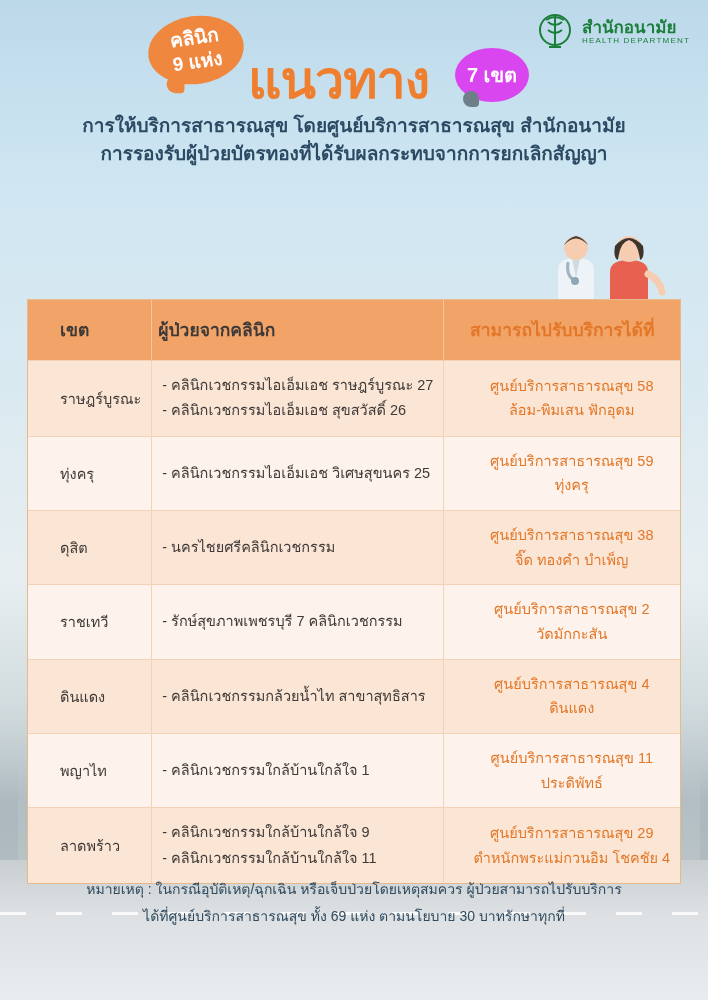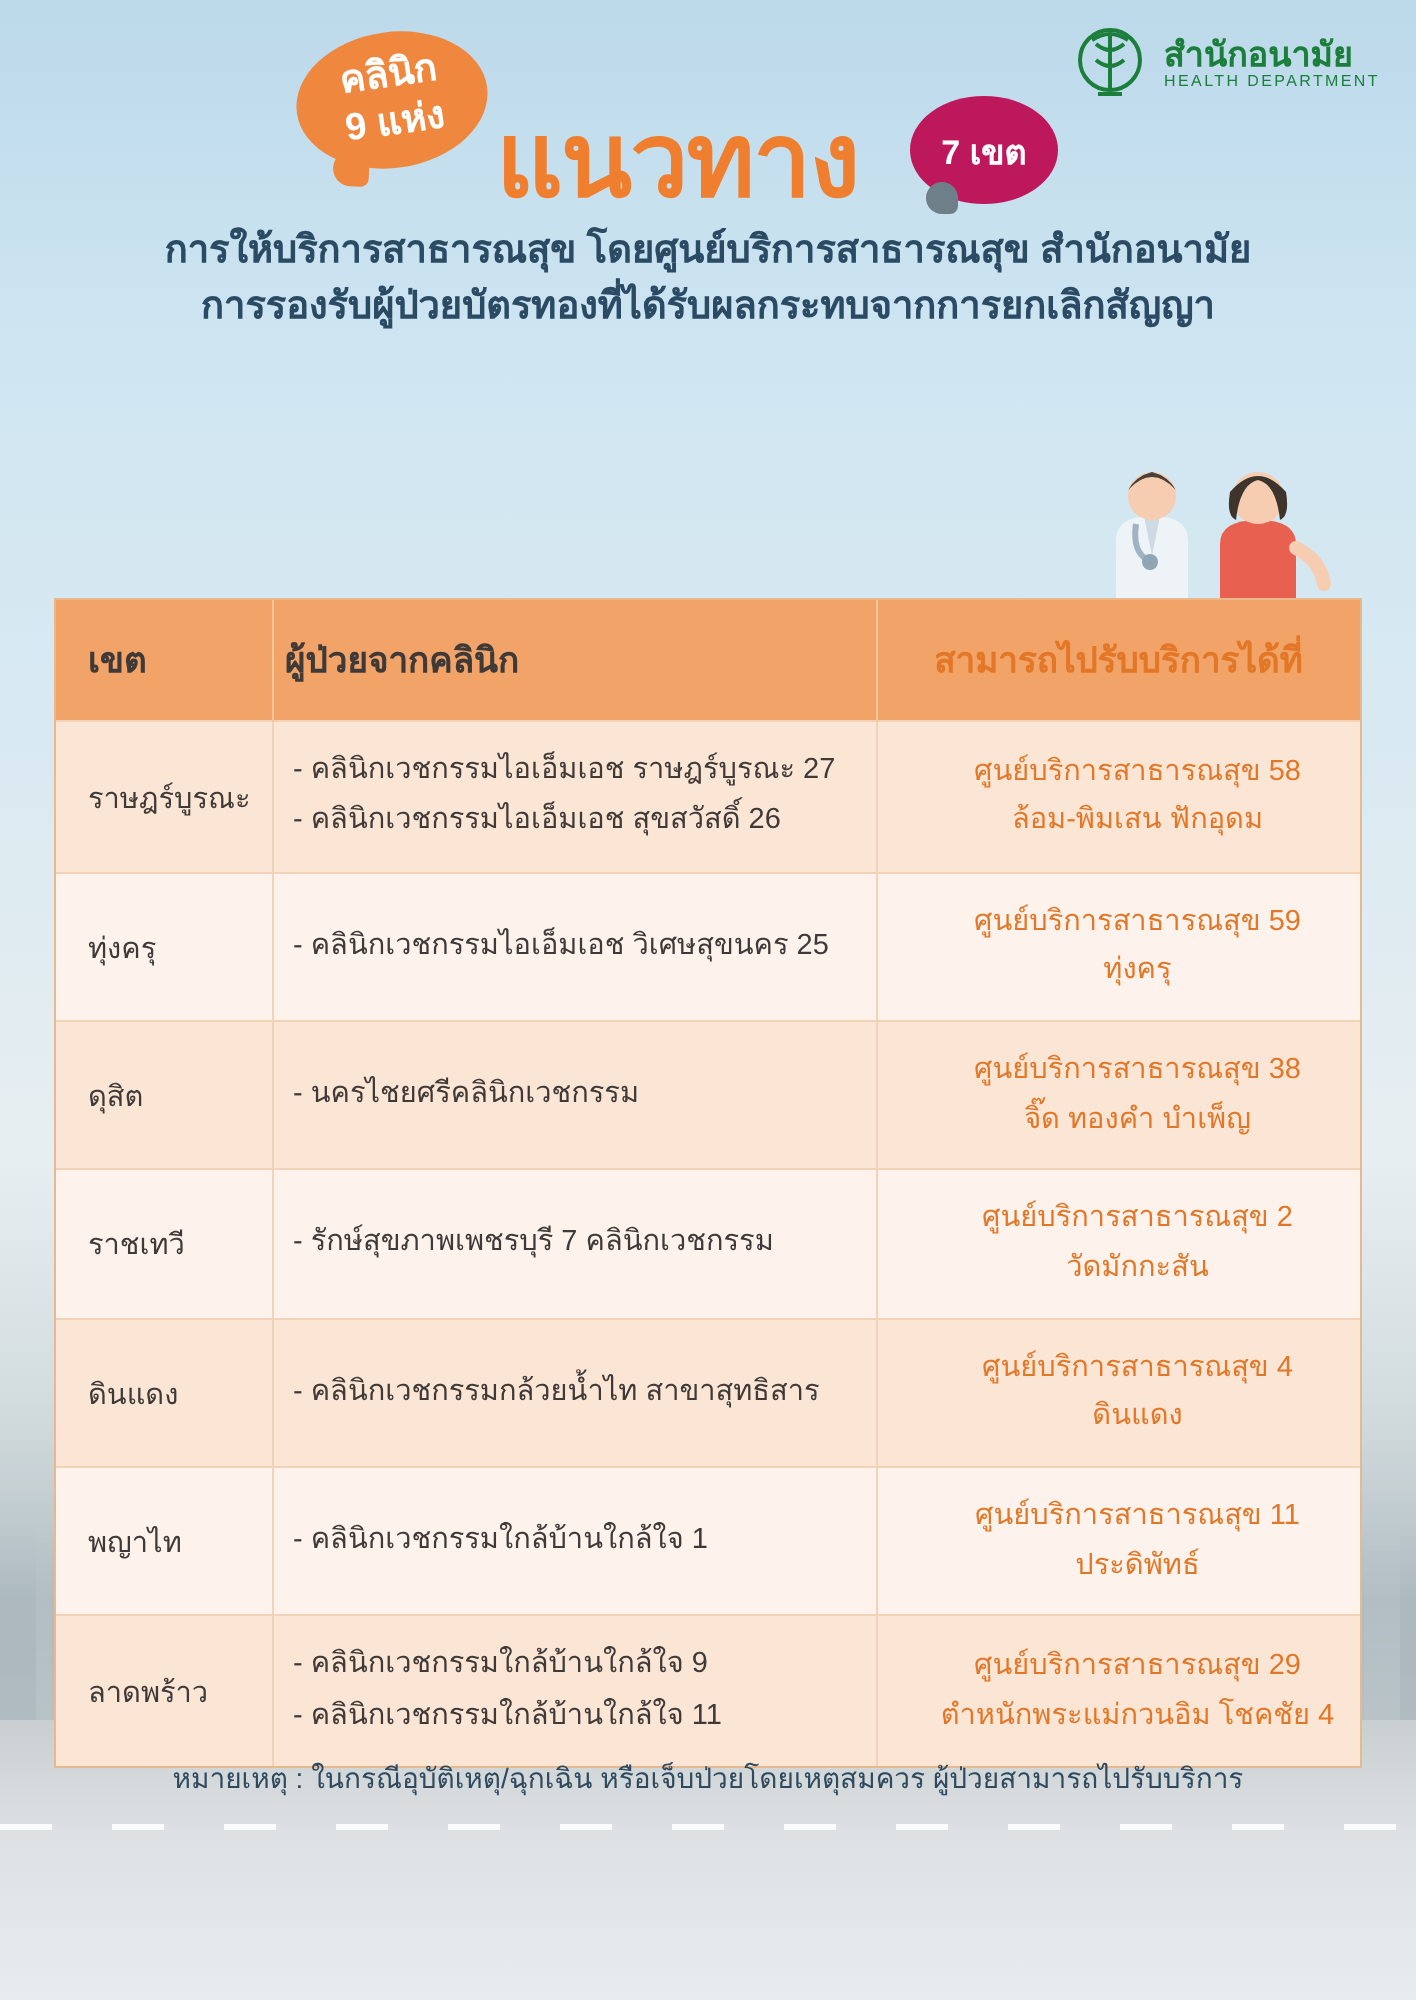--- a/index.html
+++ b/index.html
@@ -66,24 +66,24 @@
   }
   .bubble-left:after {
     content: ""; position: absolute; left: 14px; bottom: -6px;
     width: 18px; height: 18px; background: #f0873f;
     border-radius: 50% 50% 4px 50%;
     transform: rotate(10deg);
   }
   .bubble-right {
     position: absolute; left: 455px; top: 48px;
     width: 74px; height: 54px;
-    background: #be185d; border-radius: 50%;
+    background: #d946ef; border-radius: 50%;
     color: #fff; text-align: center;
     display: flex; align-items: center; justify-content: center;
-    font-weight: bold; font-size: 17px;
+    font-weight: bold; font-size: 20px;
   }
   .bubble-right:after {
     content: ""; position: absolute; left: 8px; bottom: -5px;
     width: 16px; height: 16px; background: #6f7f8a;
     border-radius: 50% 50% 4px 50%;
   }
   .maintitle {
     position: absolute; left: 248px; top: 38px;
     font-size: 52px; font-weight: bold; color: #ef7f2e;
     letter-spacing: -1px;
@@ -111,21 +111,21 @@
   th {
     background: #f2a468; color: #fff; font-size: 17.5px; font-weight: bold;
     padding: 16px 6px; border-right: 1px solid #f7c79b;
   }
   th:last-child { border-right: none; }
   td {
     padding: 12px 10px; font-size: 14.5px; vertical-align: middle;
     border-right: 1px solid #f3d3b8; border-top: 1px solid #f3d3b8;
   }
   td:last-child { border-right: none; padding-left: 29px; }
-  .c-zone { width: 108px; text-align: left; padding-left: 16px; color: #3f3a38; }
+  .c-zone { width: 108px; text-align: left; padding-left: 32px; color: #3f3a38; }
   .c-from { width: 302px; text-align: left; color: #3f3a38; }
   .c-to   { text-align: center; color: #e37728; }
   tr.r-odd td  { background: #fbe6d6; }
   tr.r-even td { background: #fdf3ec; }
   .line { display: block; line-height: 1.75; white-space: nowrap; }
   .c-to .line { line-height: 1.7; }
 
   
   .note {
     position: absolute; left: 48px; right: 48px; top: 876px;
@@ -269,15 +269,16 @@
             <span class="line">ศูนย์บริการสาธารณสุข 29</span>
             <span class="line">ตำหนักพระแม่กวนอิม โชคชัย 4</span>
           </td>
         </tr>
       </tbody>
     </table>
   </div>
 
   <div class="note">
     <div>หมายเหตุ : ในกรณีอุบัติเหตุ/ฉุกเฉิน หรือเจ็บป่วยโดยเหตุสมควร ผู้ป่วยสามารถไปรับบริการ</div>
+    <div>ได้ที่ศูนย์บริการสาธารณสุข ทั้ง 69 แห่ง ตามนโยบาย 30 บาทรักษาทุกที่</div>
   </div>
 
 </div>
 
 </body></html>

